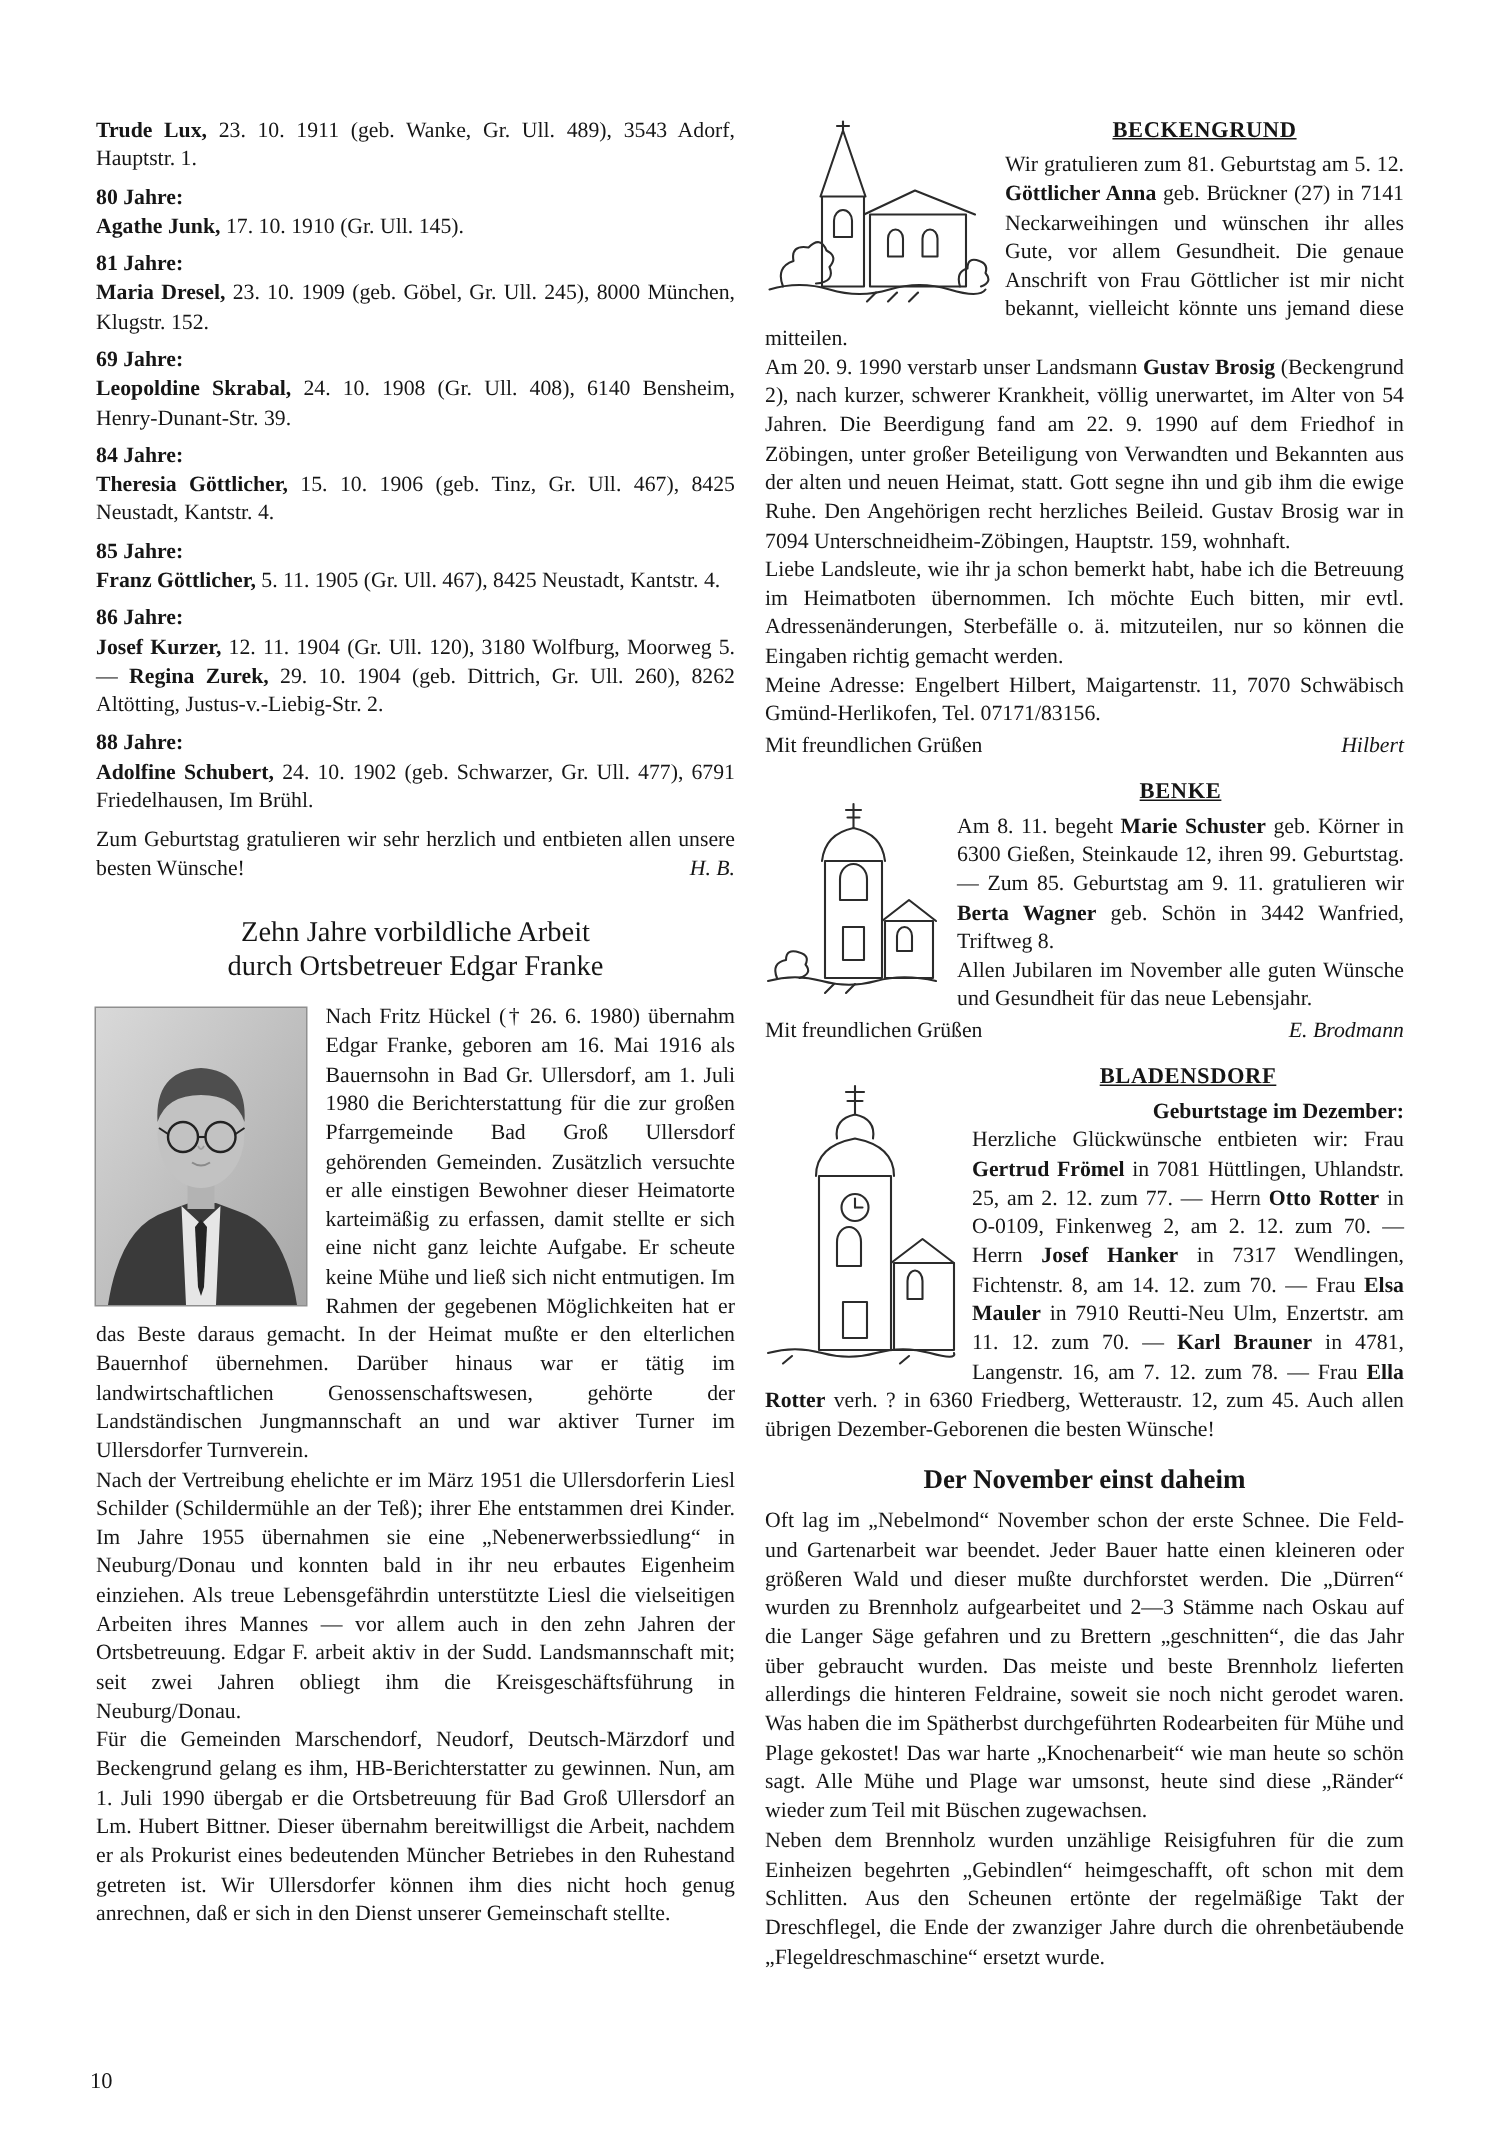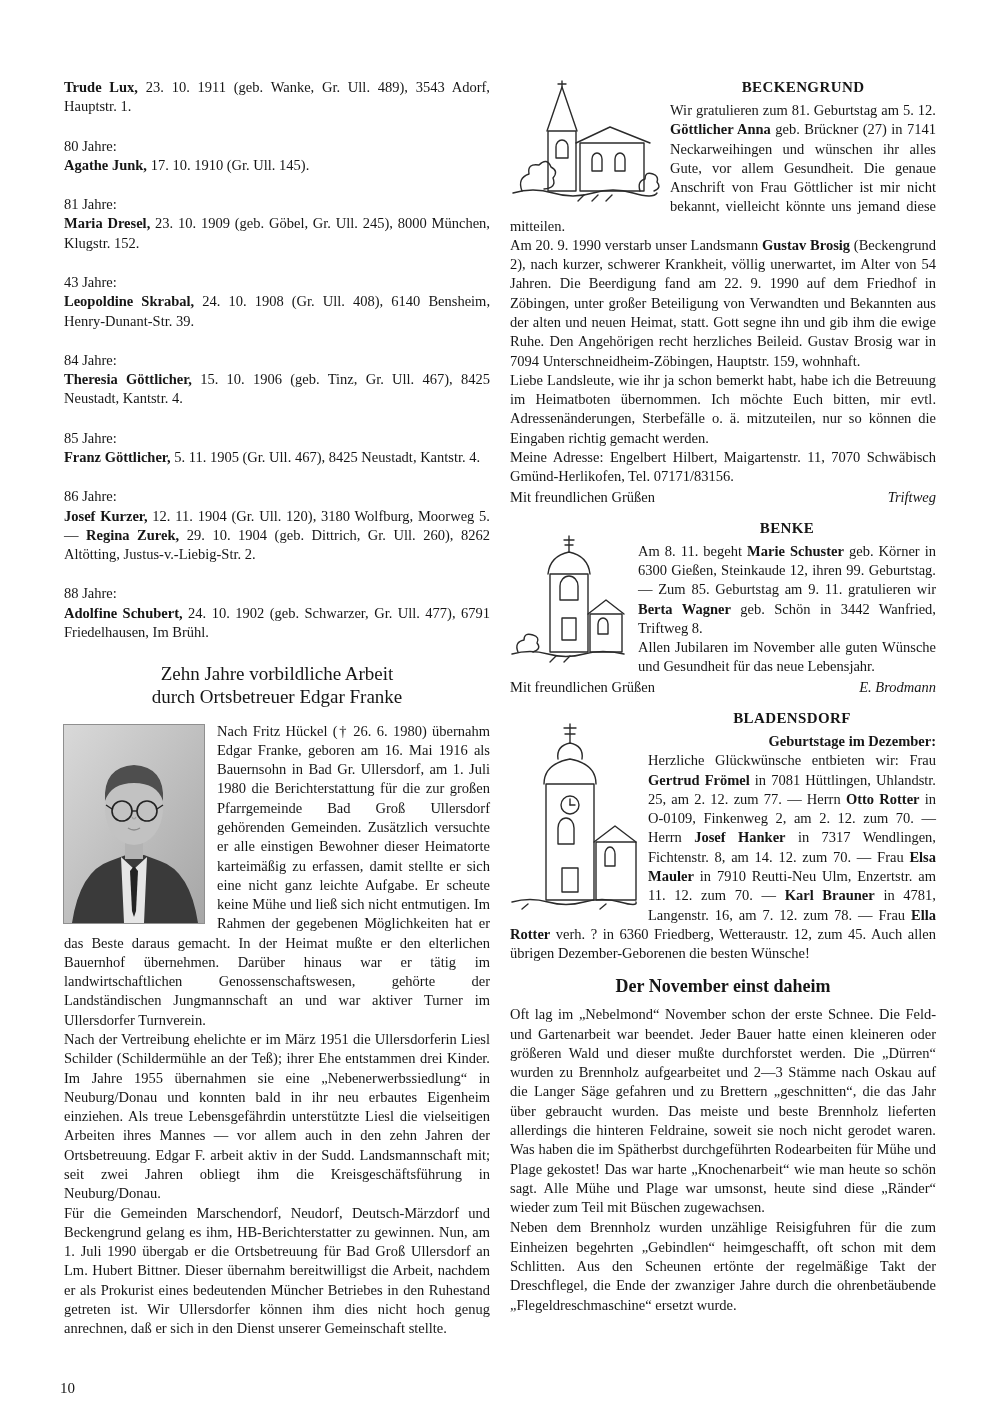--- a/index.html
+++ b/index.html
@@ -18,21 +18,21 @@
   .col {
     width: 426px; flex: 0 0 426px;
     font-size: 14.5px; line-height: 1.33;
     text-align: justify;
     hyphens: auto; -webkit-hyphens: auto;
   }
   p { margin: 0; text-align: justify; }
 
   
   .entry { margin: 0; }
-  .age-heading { font-weight: normal; margin-top: 20px; }
+  .age-heading { font-weight: bold; margin-top: 6px; }
   .closing-para { margin-top: 7px; }
   .sig-float { float: right; font-style: italic; padding-left: 14px; }
 
   .article-title {
     text-align: center; font-weight: normal;
     font-size: 19px; line-height: 1.22;
     margin: 20px 0 13px 0;
   }
   .article-body { display: flow-root; }
   .photo {
@@ -43,53 +43,57 @@
   .photo svg { display: block; width: 100%; height: 100%; }
 
   .page-number { position: absolute; left: 60px; bottom: 28px; font-size: 15px; }
 
   
   .village-section { display: flow-root; margin-bottom: 12px; }
   .church { float: left; margin: 1px 10px 3px 0; }
   .church svg { display: block; }
   .village-title {
     font-weight: bold; font-size: 15px; letter-spacing: .4px;
-    text-align: center; margin: 0 0 3px 0;
+    text-align: center; margin: 0 0 3px 0; text-decoration: underline;
   }
   .village-sub { font-weight: bold; text-align: right; }
   .closing-line { display: flex; justify-content: space-between; margin-top: 1px; gap: 15px; }
   .closing-line .sig { font-style: italic; }
   .november-title { font-weight: bold; text-align: center; font-size: 18px; margin: 12px 0 6px 0; }
   .nov-para + .nov-para { margin-top: 1px; }
 </style>
 </head>
 <body>
 
 <div class="page">
   <div class="columns">
 
     <section class="col">
       <div>
         <p class="entry"><b>Trude Lux,</b><span> 23. 10. 1911 (geb. Wanke, Gr. Ull. 489), 3543 Adorf, Hauptstr. 1.</span></p>
         <p class="age-heading">80 Jahre:</p>
         <p class="entry"><b>Agathe Junk,</b><span> 17. 10. 1910 (Gr. Ull. 145).</span></p>
         <p class="age-heading">81 Jahre:</p>
         <p class="entry"><b>Maria Dresel,</b><span> 23. 10. 1909 (geb. Göbel, Gr. Ull. 245), 8000 München, Klugstr. 152.</span></p>
-        <p class="age-heading">43 Jahre:</p>
+        <p class="age-heading">69 Jahre:</p>
         <p class="entry"><b>Leopoldine Skrabal,</b><span> 24. 10. 1908 (Gr. Ull. 408), 6140 Bensheim, Henry-Dunant-Str. 39.</span></p>
         <p class="age-heading">84 Jahre:</p>
         <p class="entry"><b>Theresia Göttlicher,</b><span> 15. 10. 1906 (geb. Tinz, Gr. Ull. 467), 8425 Neustadt, Kantstr. 4.</span></p>
         <p class="age-heading">85 Jahre:</p>
         <p class="entry"><b>Franz Göttlicher,</b><span> 5. 11. 1905 (Gr. Ull. 467), 8425 Neustadt, Kantstr. 4.</span></p>
         <p class="age-heading">86 Jahre:</p>
         <p class="entry"><b>Josef Kurzer,</b><span> 12. 11. 1904 (Gr. Ull. 120), 3180 Wolfburg, Moorweg 5. — </span><b>Regina Zurek,</b><span> 29. 10. 1904 (geb. Dittrich, Gr. Ull. 260), 8262 Altötting, Justus-v.-Liebig-Str. 2.</span></p>
         <p class="age-heading">88 Jahre:</p>
         <p class="entry"><b>Adolfine Schubert,</b><span> 24. 10. 1902 (geb. Schwarzer, Gr. Ull. 477), 6791 Friedelhausen, Im Brühl.</span></p>
       </div>
 
+      <p class="closing-para">
+        <span>Zum Geburtstag gratulieren wir sehr herzlich und entbieten allen unsere besten Wünsche!</span>
+        <span class="sig-float">H. B.</span>
+      </p>
 
       <h2 class="article-title">
         <span>Zehn Jahre vorbildliche Arbeit</span><br>
         <span>durch Ortsbetreuer Edgar Franke</span>
       </h2>
 
       <div class="article-body">
         <div class="photo">
           <svg viewBox="0 0 140 198" xmlns="http://www.w3.org/2000/svg">
             <defs>
@@ -144,21 +148,21 @@
             </g>
           </svg>
         </div>
         <h3 class="village-title">BECKENGRUND</h3>
         <p><span>Wir gratulieren zum 81. Geburtstag am 5. 12. </span><b>Göttlicher Anna</b><span> geb. Brückner (27) in 7141 Neckarweihingen und wünschen ihr alles Gute, vor allem Gesundheit. Die genaue Anschrift von Frau Göttlicher ist mir nicht bekannt, vielleicht könnte uns jemand diese mitteilen.</span></p>
         <p><span>Am 20. 9. 1990 verstarb unser Landsmann </span><b>Gustav Brosig</b><span> (Beckengrund 2), nach kurzer, schwerer Krankheit, völlig unerwartet, im Alter von 54 Jahren. Die Beerdigung fand am 22. 9. 1990 auf dem Friedhof in Zöbingen, unter großer Beteiligung von Verwandten und Bekannten aus der alten und neuen Heimat, statt. Gott segne ihn und gib ihm die ewige Ruhe. Den Angehörigen recht herzliches Beileid. Gustav Brosig war in 7094 Unterschneidheim-Zöbingen, Hauptstr. 159, wohnhaft.</span></p>
         <p><span>Liebe Landsleute, wie ihr ja schon bemerkt habt, habe ich die Betreuung im Heimatboten übernommen. Ich möchte Euch bitten, mir evtl. Adressenänderungen, Sterbefälle o. ä. mitzuteilen, nur so können die Eingaben richtig gemacht werden.</span></p>
         <p><span>Meine Adresse: Engelbert Hilbert, Maigartenstr. 11, 7070 Schwäbisch Gmünd-Herlikofen, Tel. 07171/83156.</span></p>
         <p class="closing-line">
           <span>Mit freundlichen Grüßen</span>
-          <span class="sig">Triftweg</span>
+          <span class="sig">Hilbert</span>
         </p>
       </div>
 
       <div class="village-section">
         <div class="church">
           <svg width="118" height="145" viewBox="0 0 118 145" xmlns="http://www.w3.org/2000/svg">
             <g stroke="#2b2b2b" fill="none" stroke-width="1.4" stroke-linecap="round" stroke-linejoin="round">
               <path d="M38,54 Q40,36 59,32 Q78,36 80,54"></path>
               <line x1="59" y1="32" x2="59" y2="16"></line>
               <line x1="54" y1="20" x2="64" y2="20"></line>

